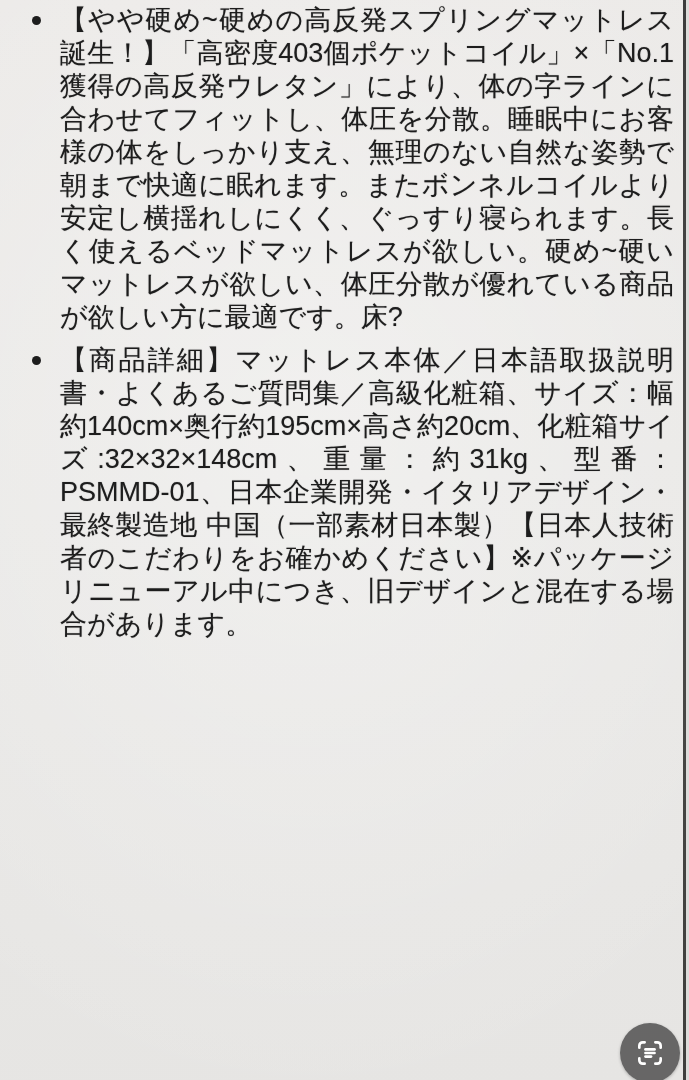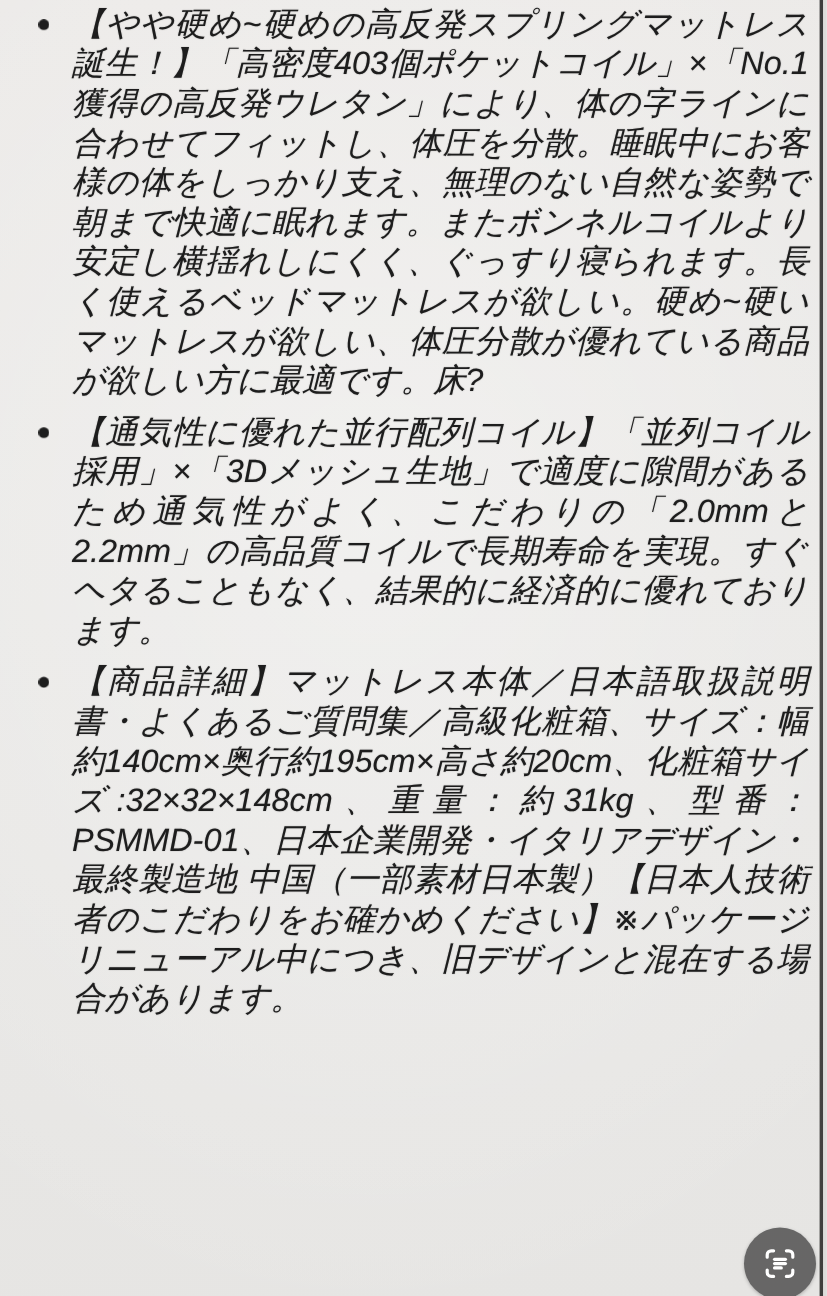--- a/index.html
+++ b/index.html
@@ -31,21 +31,20 @@
   ul.bullets {
     list-style: none;
     margin: 0;
     padding: 0;
   }
   ul.bullets > li {
     position: relative;
     margin: 0 0 10px 0;
     text-align: justify;
     text-justify: inter-ideograph;
-    font-style: italic;
   }
   ul.bullets > li .dot {
     position: absolute;
     left: -28px;
     top: 12px;
     width: 9px;
     height: 9px;
     border-radius: 50%;
     background: #1d1d1d;
   }
@@ -89,24 +88,20 @@
 <body>
 
 <div class="content">
   <ul class="bullets">
     <li>
       <span class="dot"></span>
       <span>【やや硬め~硬めの高反発スプリングマットレス誕生！】「高密度403個ポケットコイル」×「No.1獲得の高反発ウレタン」により、体の字ラインに合わせてフィットし、体圧を分散。睡眠中にお客様の体をしっかり支え、無理のない自然な姿勢で朝まで快適に眠れます。またボンネルコイルより安定し横揺れしにくく、ぐっすり寝られます。長く使えるベッドマットレスが欲しい。硬め~硬いマットレスが欲しい、体圧分散が優れている商品が欲しい方に最適です。床?</span>
     </li>
     <li>
       <span class="dot"></span>
-      <span>【通気性に優れた並行配列コイル】「並列コイル採用」×「3Dメッシュ生地」で適度に隙間があるため通気性がよく、こだわりの「2.0mmと2.2mm」の高品質コイルで長期寿命を実現。すぐヘタることもなく、結果的に経済的に優れております。</span>
-    </li>
-    <li>
-      <span class="dot"></span>
       <span>【商品詳細】マットレス本体／日本語取扱説明書・よくあるご質問集／高級化粧箱、サイズ：幅約140cm×奥行約195cm×高さ約20cm、化粧箱サイズ:32×32×148cm、重量：約31kg、型番：PSMMD-01、日本企業開発・イタリアデザイン・最終製造地 中国（一部素材日本製）【日本人技術者のこだわりをお確かめください】※パッケージリニューアル中につき、旧デザインと混在する場合があります。</span>
     </li>
   </ul>
 </div>
 
 <div class="edge-line"></div>
 <div class="edge-light"></div>
 
 <button class="lens-btn">
   <span>

